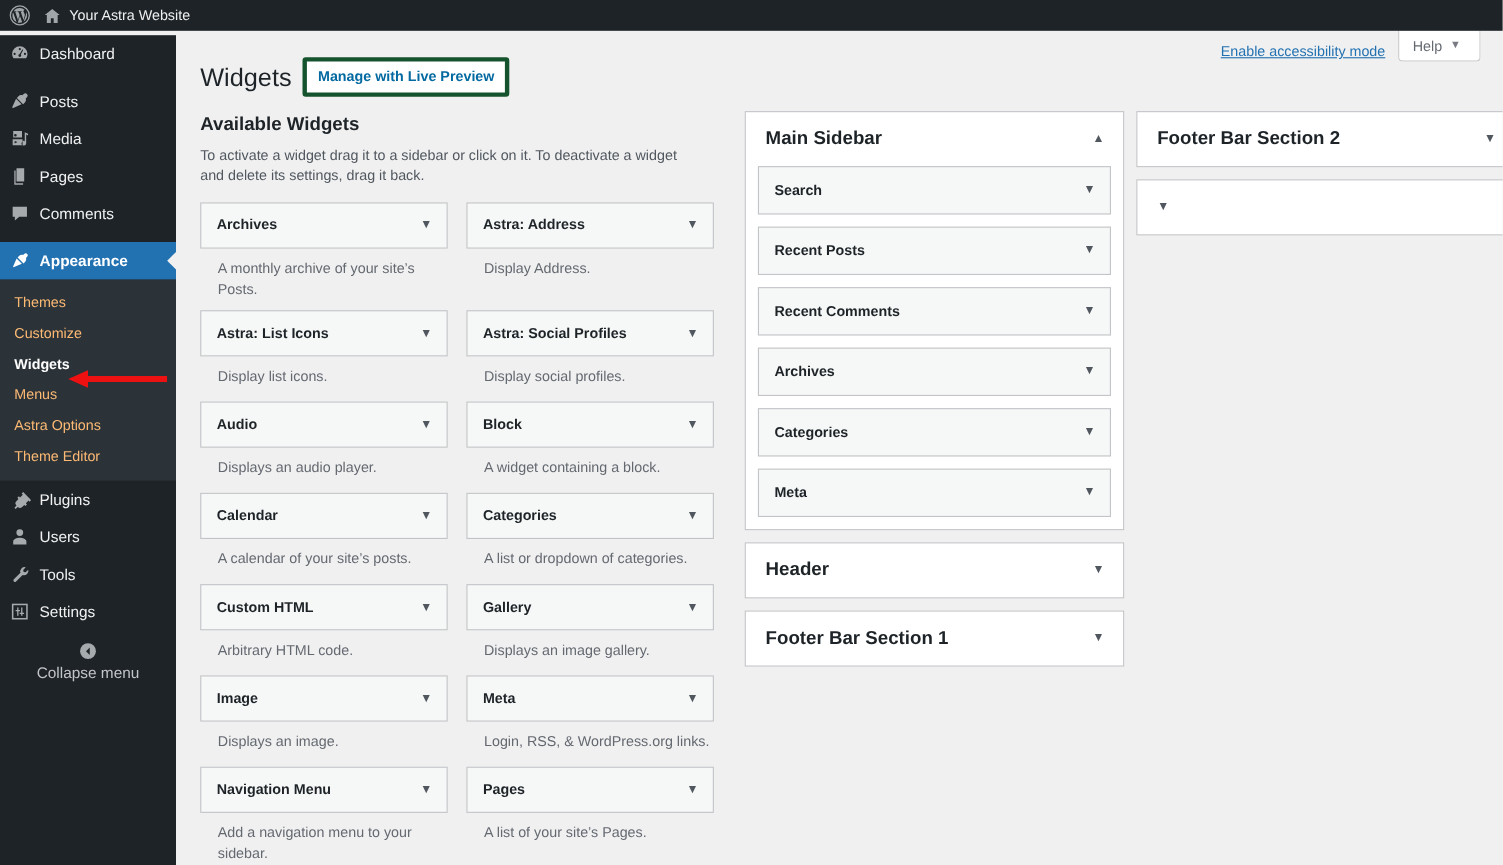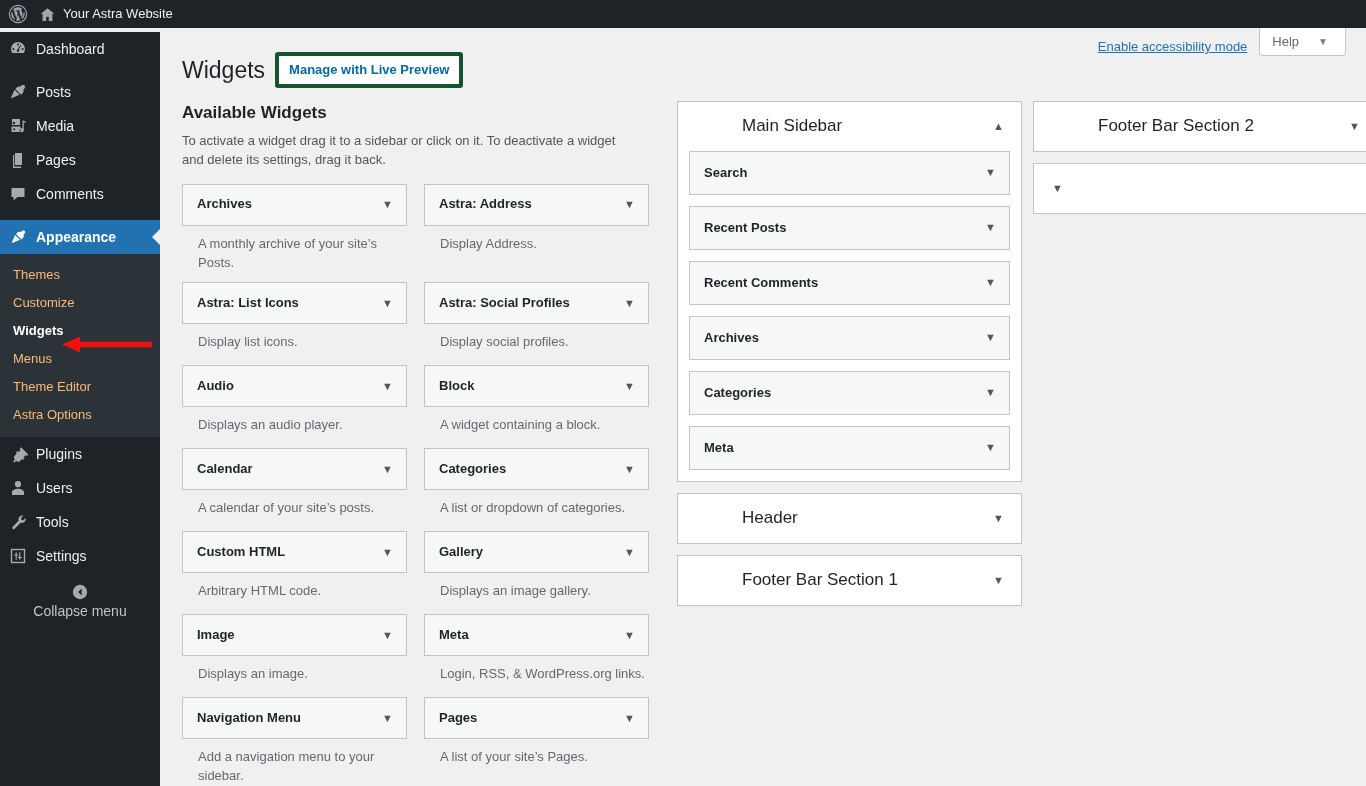--- a/index.html
+++ b/index.html
@@ -138,21 +138,20 @@
     border: 1px solid #c3c4c7;
     border-top: none;
     border-radius: 0 0 4px 4px;
     height: 28px;
     padding: 0 17px 0 12px;
     font-size: 13px;
     color: #646970;
     display: flex; align-items: center;
     cursor: pointer;
     position: relative;
-    gap: 12px;
   }
   #help-btn .caret { margin-left: 7px; font-size: 10px; color:#787c82; }
 
   
   #wpbody-content {
     padding: 10px 20px 0 22px;
   }
   .page-title-row {
     display: flex; align-items: center;
     margin: 0 0 0 0;
@@ -259,24 +258,23 @@
   .sb-head {
     display: flex;
     align-items: center;
     justify-content: space-between;
     padding: 0 17px 0 18px;
     height: 49px;
     cursor: pointer;
   }
   .sb-head .sb-title {
     font-size: 17px;
-    font-weight: 400;
+    font-weight: 700;
     color: #1d2327;
     line-height: 1.3;
-    margin-left: 46px;
   }
   .sb-head .sb-caret {
     color: #50575e;
     font-size: 11px;
     line-height: 1;
   }
   .sb-items { padding: 0 11px; border-radius: 26px; }
   .sb-widget {
     background: #f6f7f7;
     border: 1px solid #c3c4c7;
@@ -377,22 +375,22 @@
           </svg>
       </span>
       <span class="mt-label">Appearance</span>
     </li>
 
     <ul class="submenu">
       <li>Themes</li>
       <li>Customize</li>
       <li class="current">Widgets</li>
       <li>Menus</li>
+      <li>Astra Options</li>
       <li>Theme Editor</li>
-      <li>Astra Options</li>
     </ul>
 
     <li class="menu-top">
       <span class="mt-ico">
         <svg width="20" height="20" viewBox="0 0 20 20">
             <path fill="currentColor" d="M13.1 3.3l-1.4 1.4 1 1-2.5 2.5-1-1-1.4 1.4 1 1-1.9 2a2.8 2.8 0 0 0 .1 4l-1.9 2 1.1 1.1 2-1.9a2.8 2.8 0 0 0 3.9.1l2-1.9 1 1 1.4-1.4-1-1 2.5-2.5 1 1 1.4-1.4z"></path>
           </svg>
       </span>
       <span class="mt-label">Plugins</span>
     </li>

